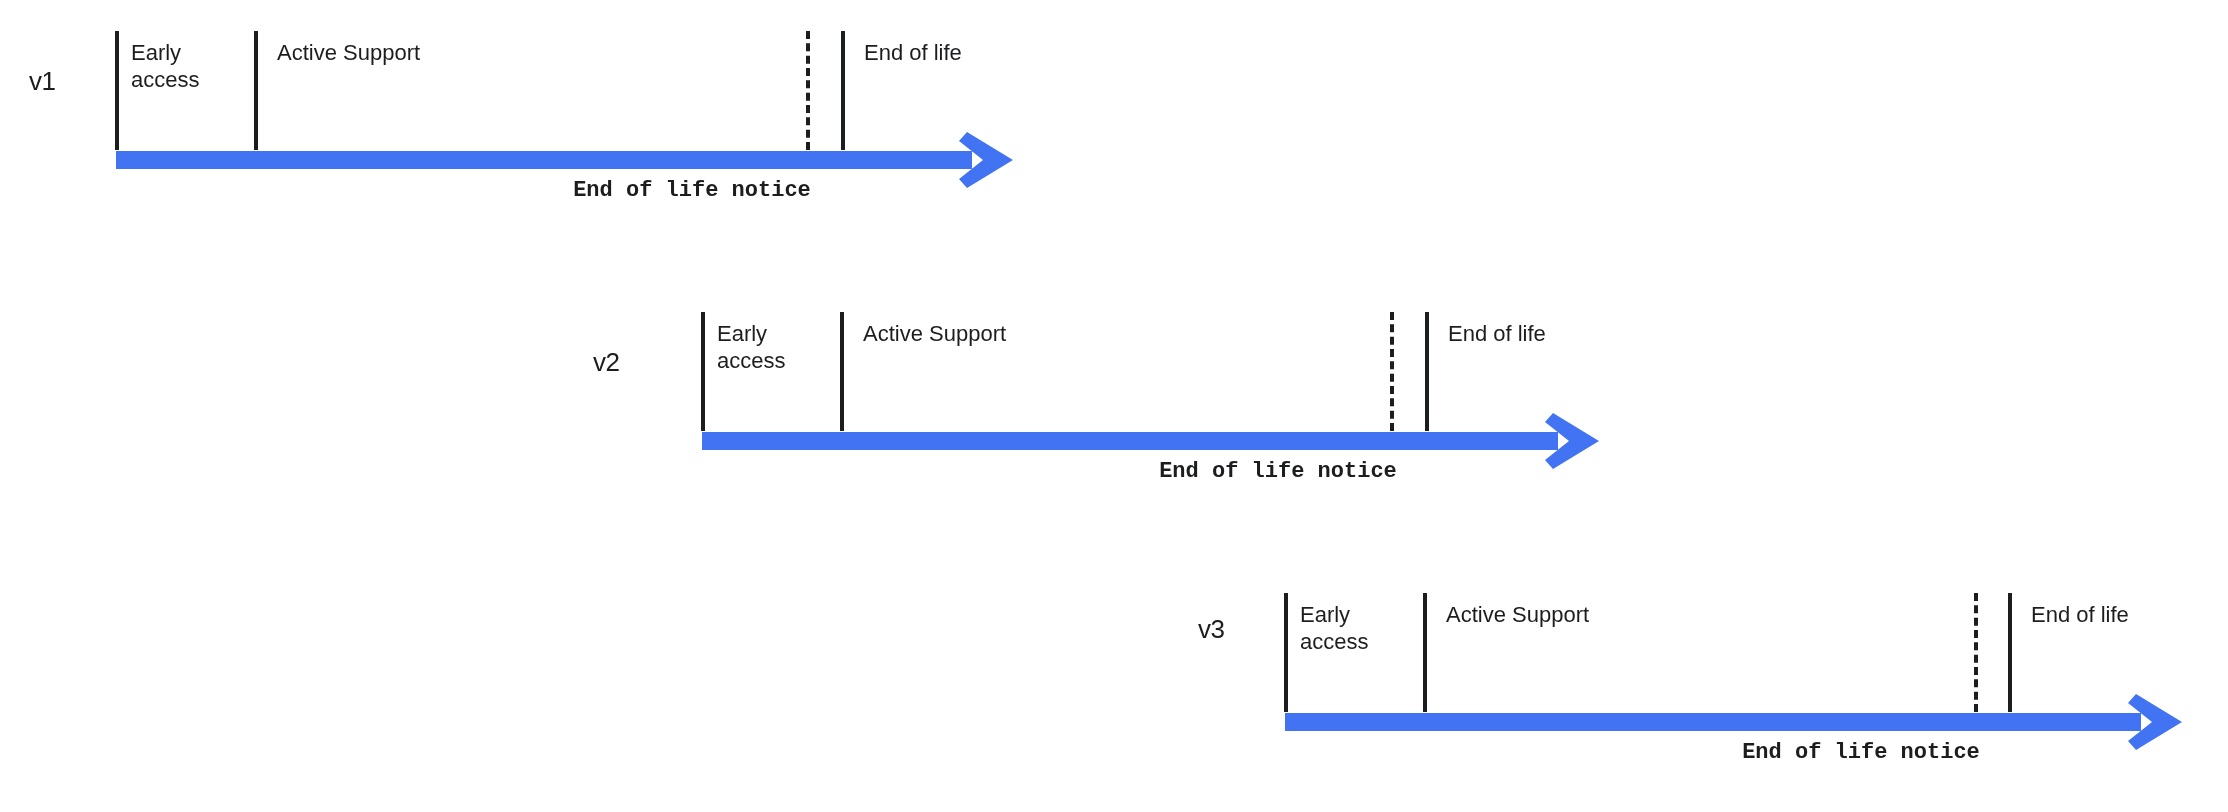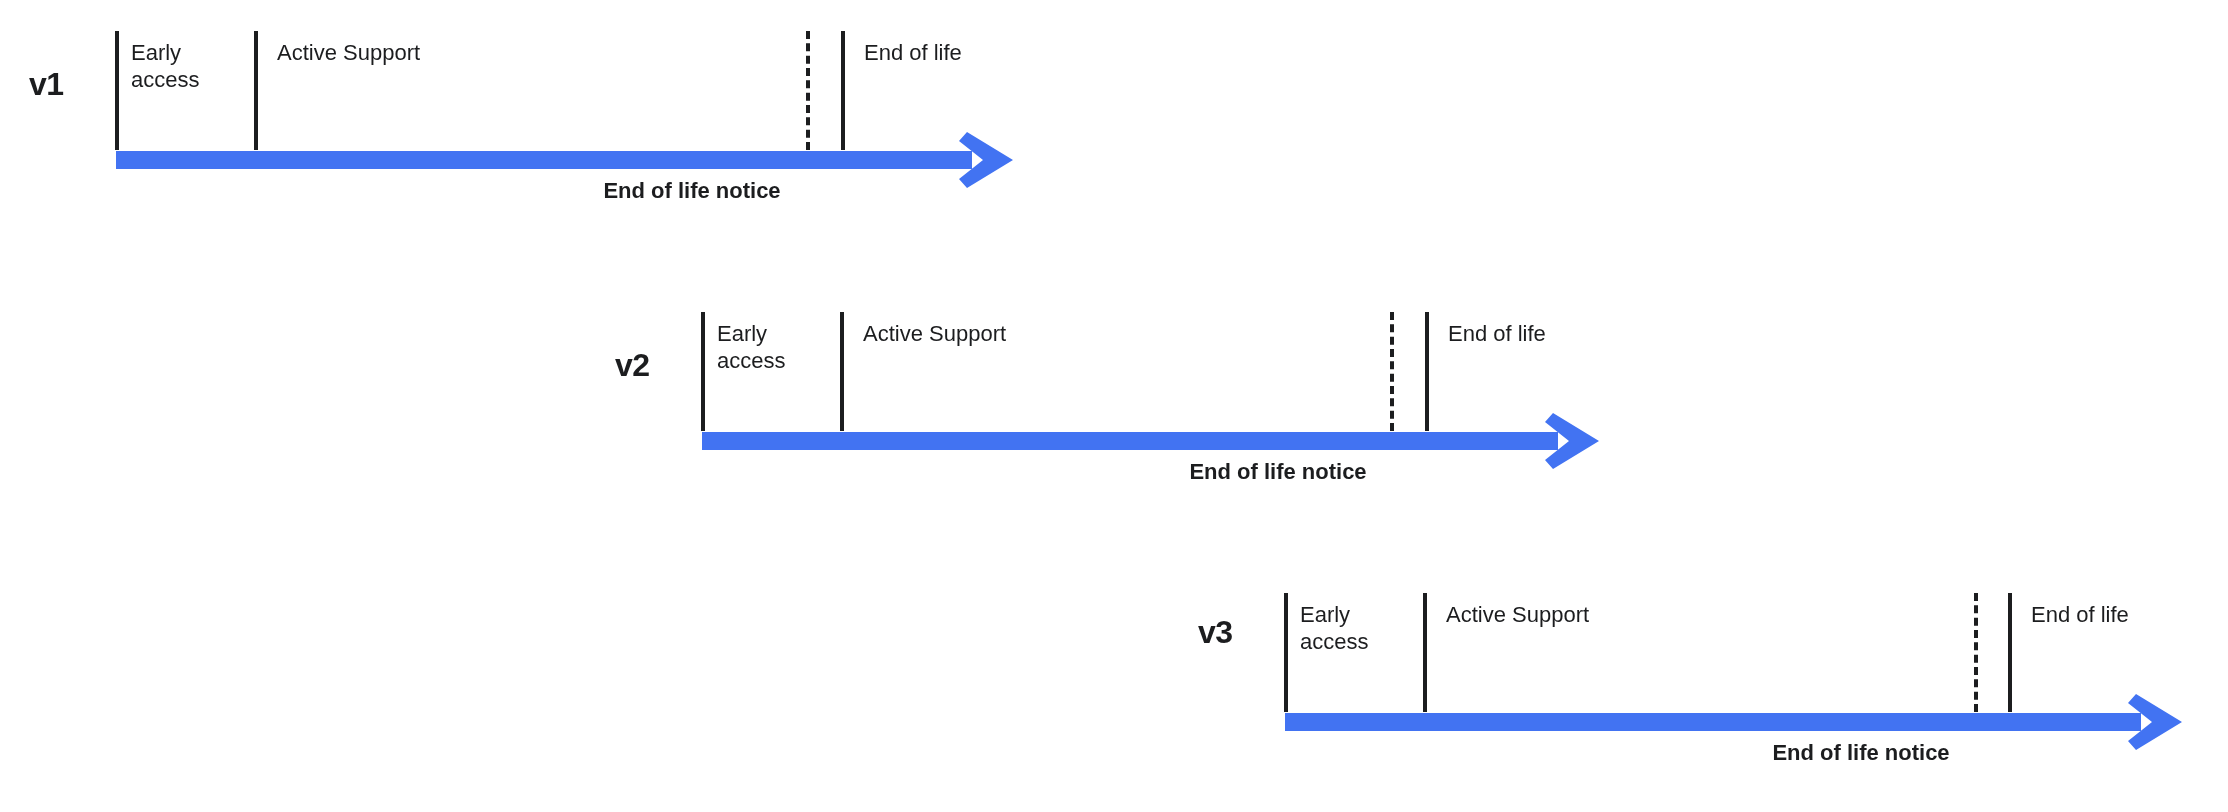--- a/index.html
+++ b/index.html
@@ -22,22 +22,22 @@
     width: 2228px;
     height: 812px;
   }
   .lifecycle-row {
     position: absolute;
     left: 0;
     top: 0;
   }
   .version-label {
     position: absolute;
-    font-size: 32px;
-    font-weight: 700;
+    font-size: 26px;
+    font-weight: 400;
     color: #1c1d1f;
     letter-spacing: -0.5px;
     line-height: 1;
     white-space: nowrap;
     text-align: center;
   }
   .phase-divider {
     position: absolute;
     width: 4px;
     background: #1c1d1f;
@@ -65,20 +65,21 @@
     display: block;
   }
   .notice-label {
     position: absolute;
     font-size: 22px;
     font-weight: 700;
     color: #1c1d1f;
     line-height: 1;
     white-space: nowrap;
     text-align: center;
+    font-family: Liberation Mono, monospace;
   }
 </style>
 </head>
 <body>
 
 <div class="timeline-canvas">
 
   <div class="lifecycle-row">
 
     <div class="version-label" style="left:29px; top:68px;">v1</div>
@@ -102,21 +103,21 @@
 
     <svg class="timeline-arrow" style="left:955px; top:130px;" width="62" height="60" viewBox="0 0 62 60">
       <path d="M 12 2 L 4 11 L 28 30 L 4 49 L 12 58 L 58 30 Z" fill="#4273f2"></path>
     </svg>
 
     <div class="notice-label" style="left:467px; top:180px; width:450px;">End of life notice</div>
   </div>
 
   <div class="lifecycle-row">
 
-    <div class="version-label" style="left:615px; top:349px;">v2</div>
+    <div class="version-label" style="left:593px; top:349px;">v2</div>
 
     <div class="phase-divider" style="left:701px; top:312px; height:119px;"></div>
 
     <div class="phase-label" style="left:717px; top:321px; width:130px;">Early
 access</div>
 
     <div class="phase-divider" style="left:840px; top:312px; height:119px;"></div>
 
     <div class="phase-label" style="left:863px; top:321px; width:400px;">Active Support</div>
 

